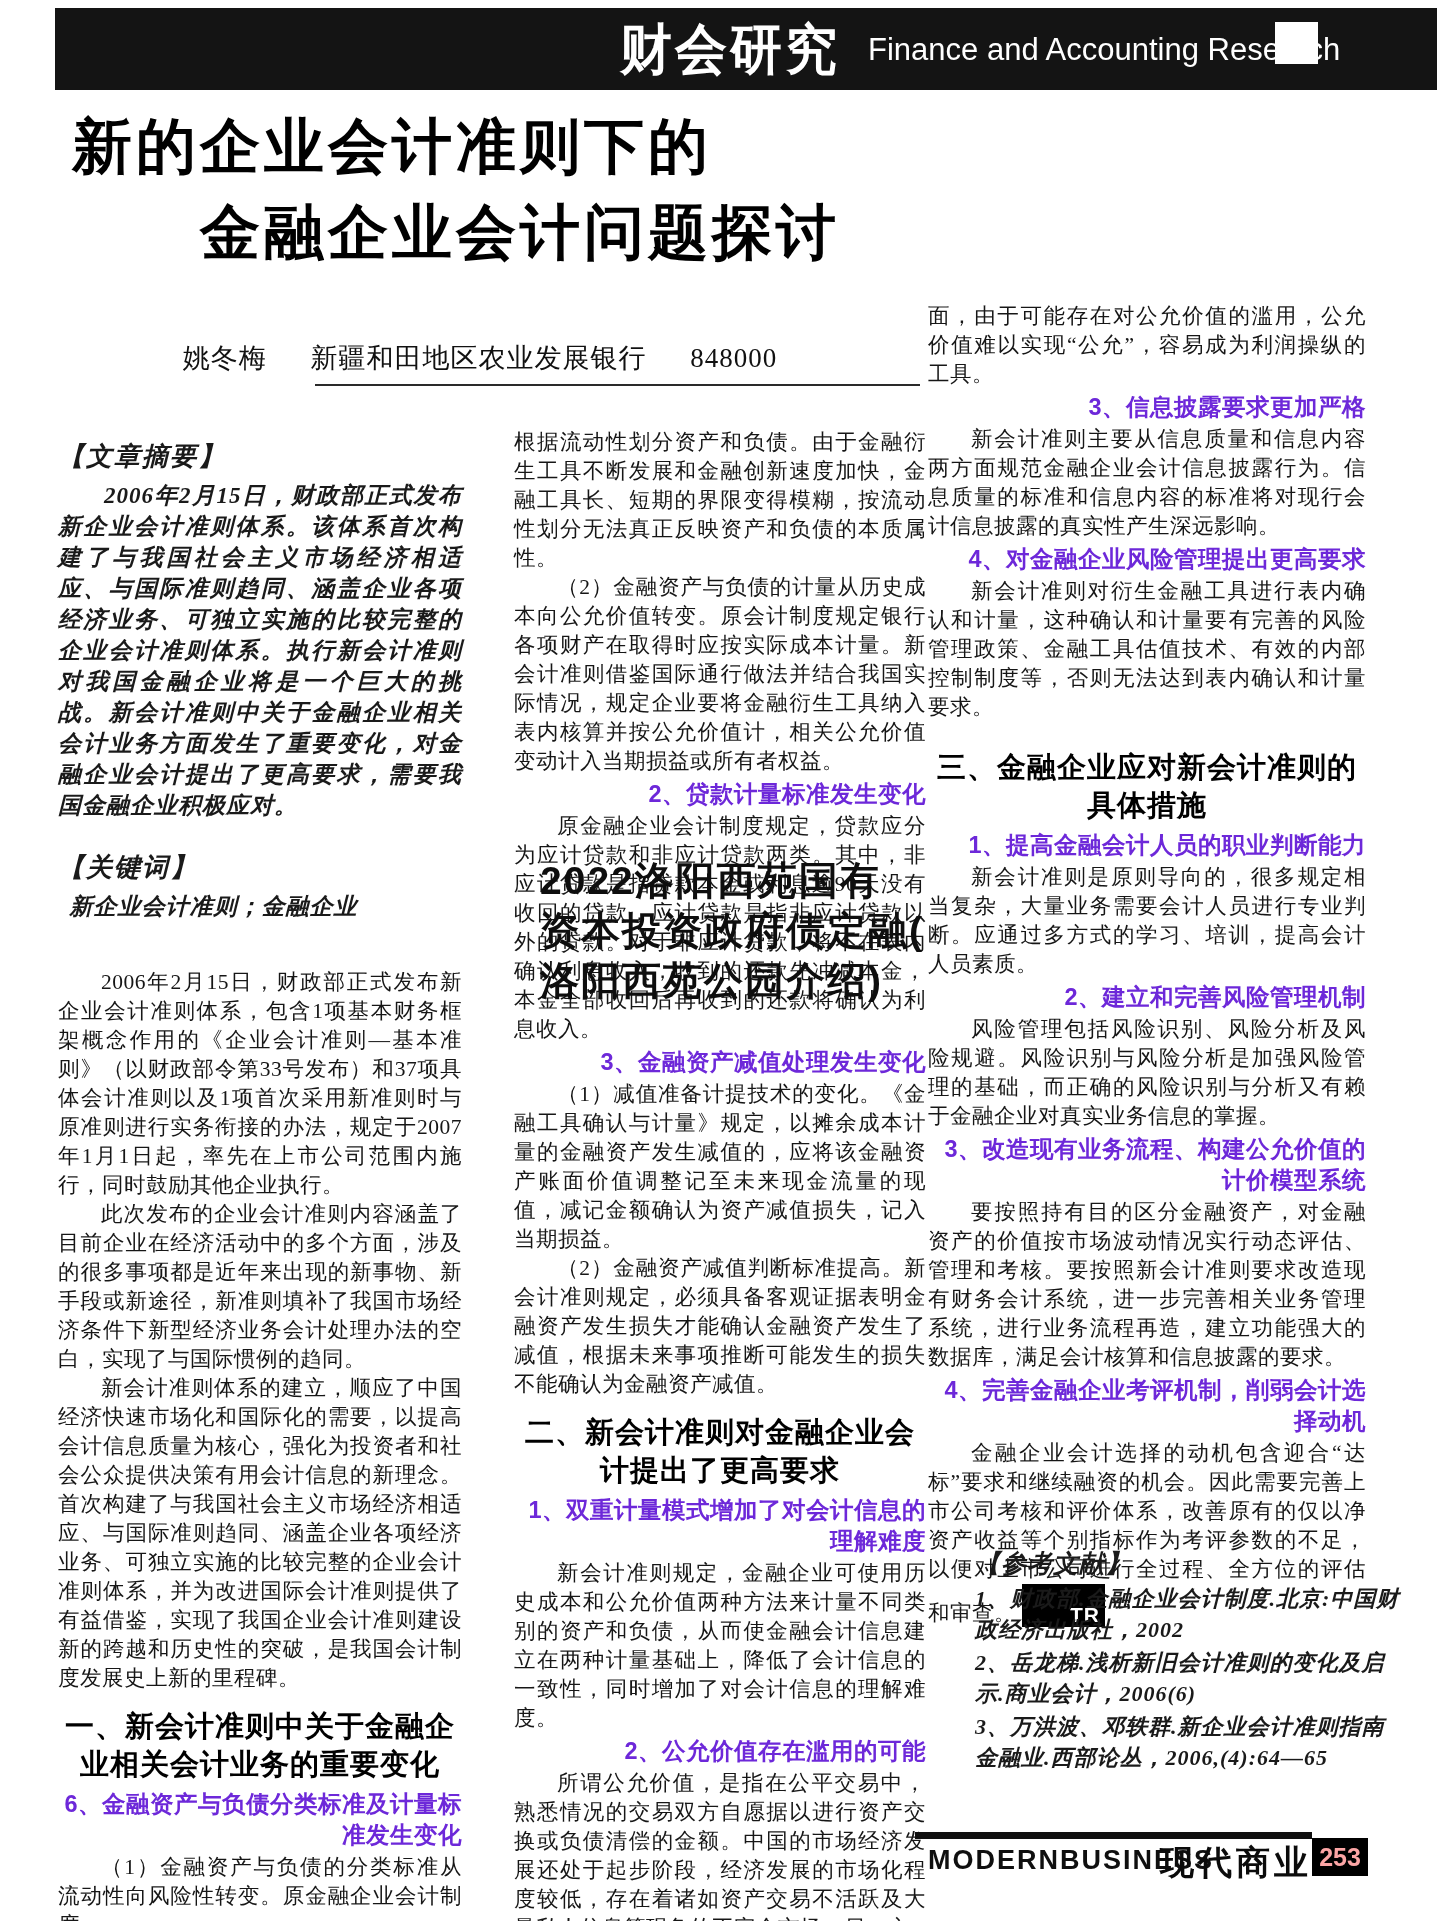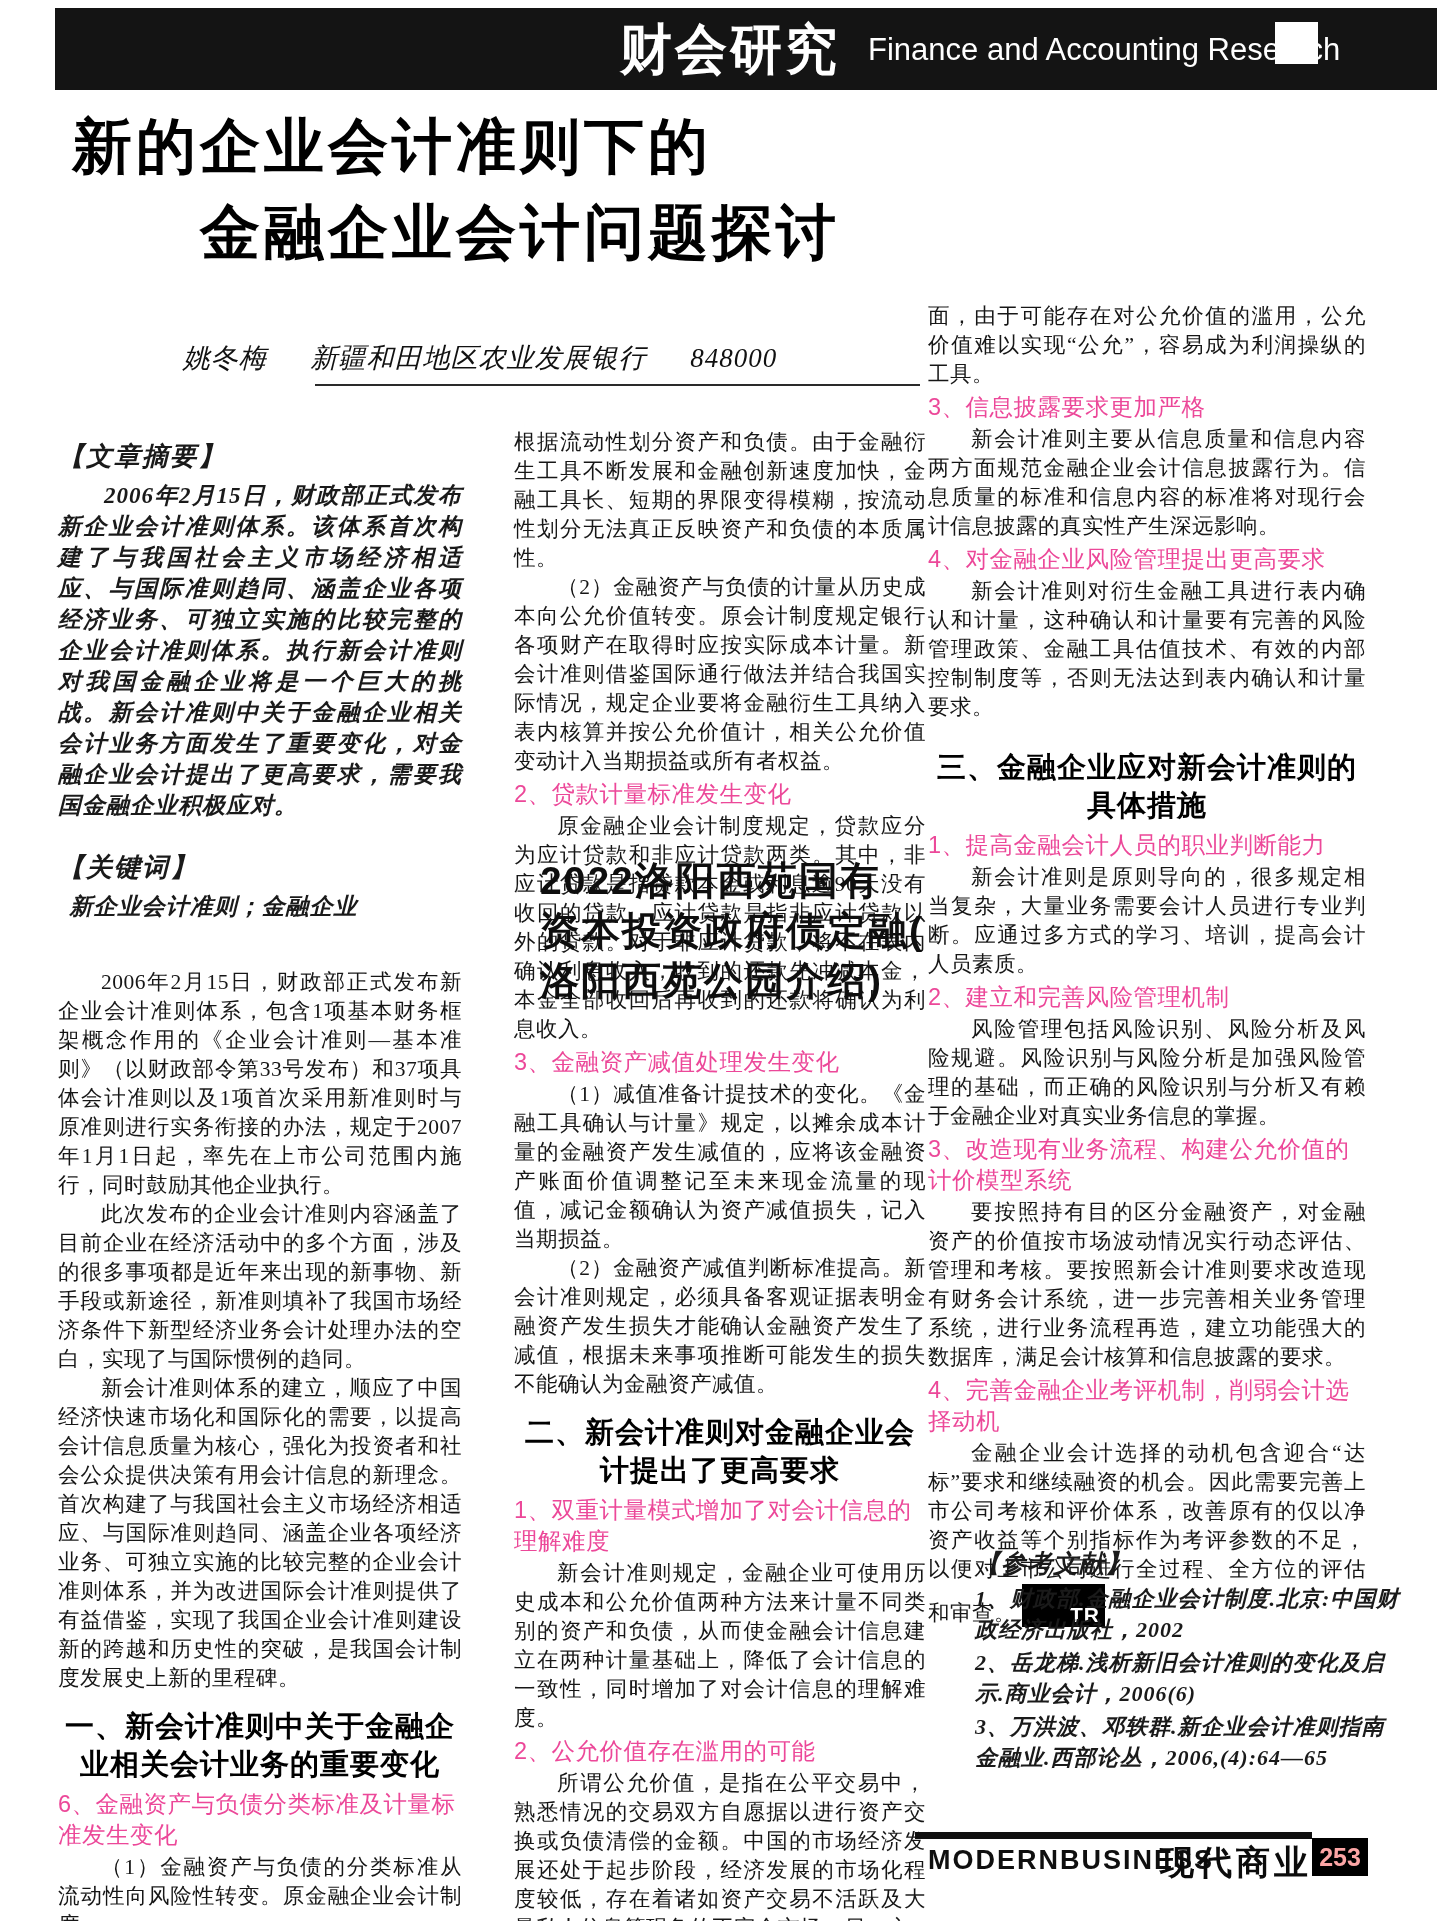--- a/index.html
+++ b/index.html
@@ -28,21 +28,21 @@
   .title{
     position:absolute;left:72px;top:104px;
     font-family:"Liberation Sans",sans-serif;font-weight:900;color:#000;
     font-size:60px;line-height:86px;letter-spacing:4px;
   }
   .title .t2{margin-left:128px;}
   .byline{
     position:absolute;left:0;top:340px;width:960px;text-align:center;
     font-size:27px;color:#111;letter-spacing:1px;
   }
-  .byline span{margin:8px 18px;font-style:italic;}
+  .byline span{margin:8px 18px;}
   .byline-rule{
     position:absolute;left:315px;top:384px;width:605px;height:2px;background:#2a2a2a;
   }
   
   .col{position:absolute;text-align:justify;}
   .col-left{left:58px;top:440px;width:404px;}
   .col-mid{left:514px;top:428px;width:412px;}
   .col-right{left:928px;top:302px;width:438px;}
   .kai{
     font-style:italic;font-weight:600;letter-spacing:1px;
@@ -54,22 +54,22 @@
   .gap-lg{height:46px;}
   .gap-md{height:26px;}
   .gap-sm{height:12px;}
   .p{font-size:21.5px;line-height:29px;letter-spacing:0.5px;margin:0;text-indent:2em;color:#161616;}
   .p-cont{text-indent:0;}
   .h1{
     font-family:"Liberation Sans",sans-serif;font-weight:900;color:#000;
     font-size:29px;line-height:38px;margin:14px 0 6px 0;letter-spacing:1px;text-align:center;
   }
   .h2{
-    font-family:"Liberation Sans",sans-serif;font-weight:400;color:#ec4899;
-    font-size:23.5px;line-height:31px;margin:3px 0 2px 0;letter-spacing:0.5px;text-align:left;
+    font-family:"Liberation Sans",sans-serif;font-weight:700;color:#6d28d9;
+    font-size:23.5px;line-height:31px;margin:3px 0 2px 0;letter-spacing:0.5px;text-align:right;
   }
   .end-mark{
     display:inline-block;background:#000;color:#fff;
     font-family:"Liberation Sans",sans-serif;font-weight:900;font-size:21px;
     line-height:25px;padding:18px 5px 0 5px;margin-left:6px;vertical-align:-2px;letter-spacing:1px;
   }
   
   .references{
     position:absolute;left:975px;top:1548px;width:430px;
     font-style:italic;font-weight:600;font-size:22px;line-height:31px;letter-spacing:1px;text-align:left;

